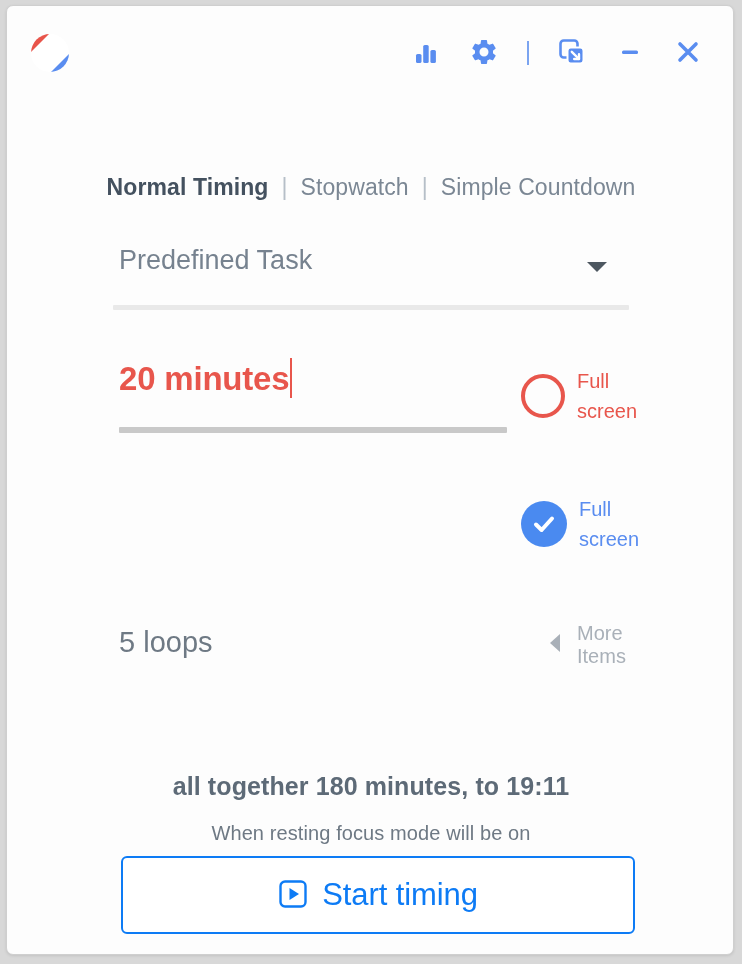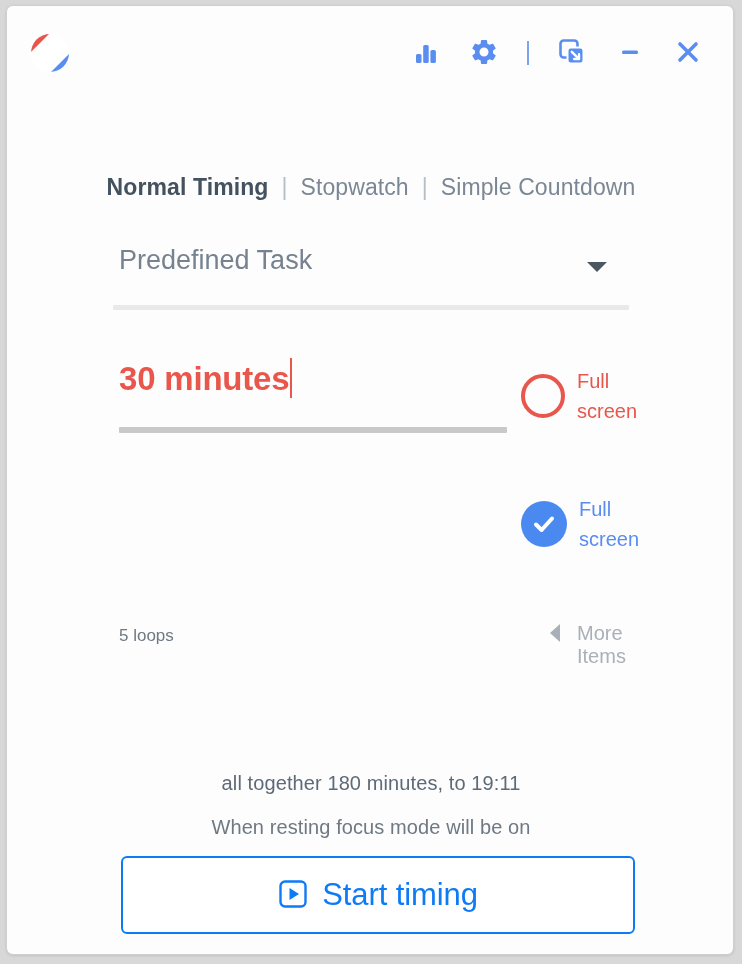--- a/index.html
+++ b/index.html
@@ -228,50 +228,50 @@
     position: absolute;
     left: 106px;
     top: 618px;
     width: 520px;
     height: 52px;
   }
   #loops-value {
     position: absolute;
     left: 6px;
     top: 2px;
-    font-size: 17px;
+    font-size: 29px;
     color: #6e7984;
   }
   #more-items {
     position: absolute;
     left: 434px;
     top: -2px;
     display: flex;
-    align-items: flex-start;
+    align-items: center;
     gap: 14px;
     cursor: pointer;
   }
   #more-items-label {
     font-size: 20px;
     line-height: 23px;
     color: #a9b0b8;
     white-space: pre-line;
   }
 
   
   #summary {
     position: absolute;
     left: 0;
     top: 766px;
     width: 728px;
     text-align: center;
   }
   #summary-main {
-    font-size: 20px;
-    font-weight: normal;
+    font-size: 25px;
+    font-weight: bold;
     color: #5d6a77;
     letter-spacing: 0.1px;
   }
   #summary-sub {
     font-size: 20px;
     color: #6e7984;
     margin-top: 21px;
     letter-spacing: 0.1px;
   }
 
@@ -381,21 +381,21 @@
       </svg>
     </span>
   </div>
 
   <div id="tabs">
     <span class="tab active">Normal Timing</span><span class="tab-div">|</span><span class="tab">Stopwatch</span><span class="tab-div">|</span><span class="tab">Simple Countdown</span>
   </div>
   <div id="dropdown-underline"></div>
 
   <div id="focus-row">
-    <span id="focus-value"><span>30 minutes</span><span id="focus-caret"></span></span>
+    <span id="focus-value"><span>20 minutes</span><span id="focus-caret"></span></span>
   </div>
   <div id="focus-underline"></div>
 
   <div id="focus-fullscreen">
     <span class="radio-empty"></span>
     <span class="fs-label red">Full
 screen</span>
   </div>
 
 

